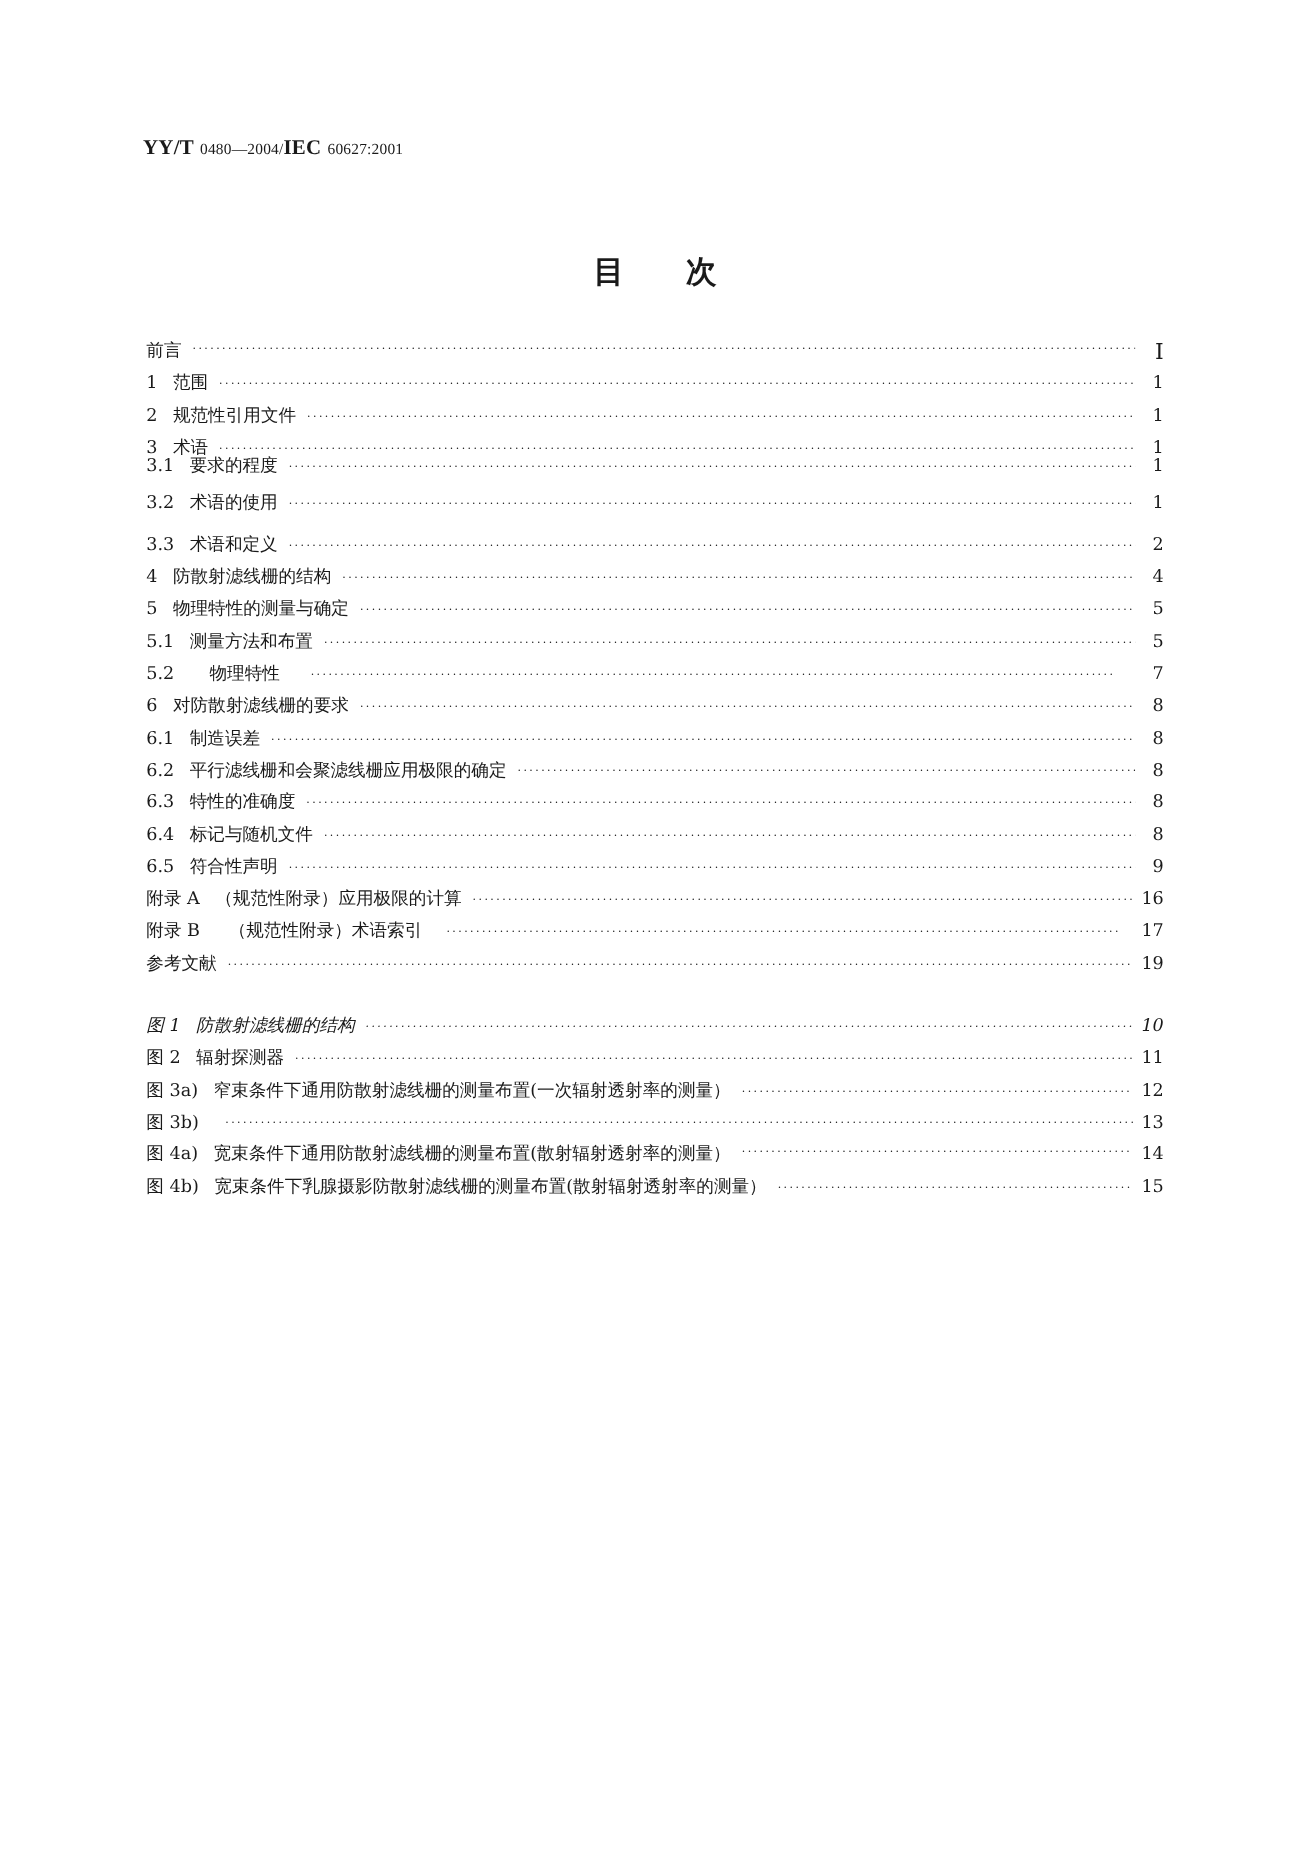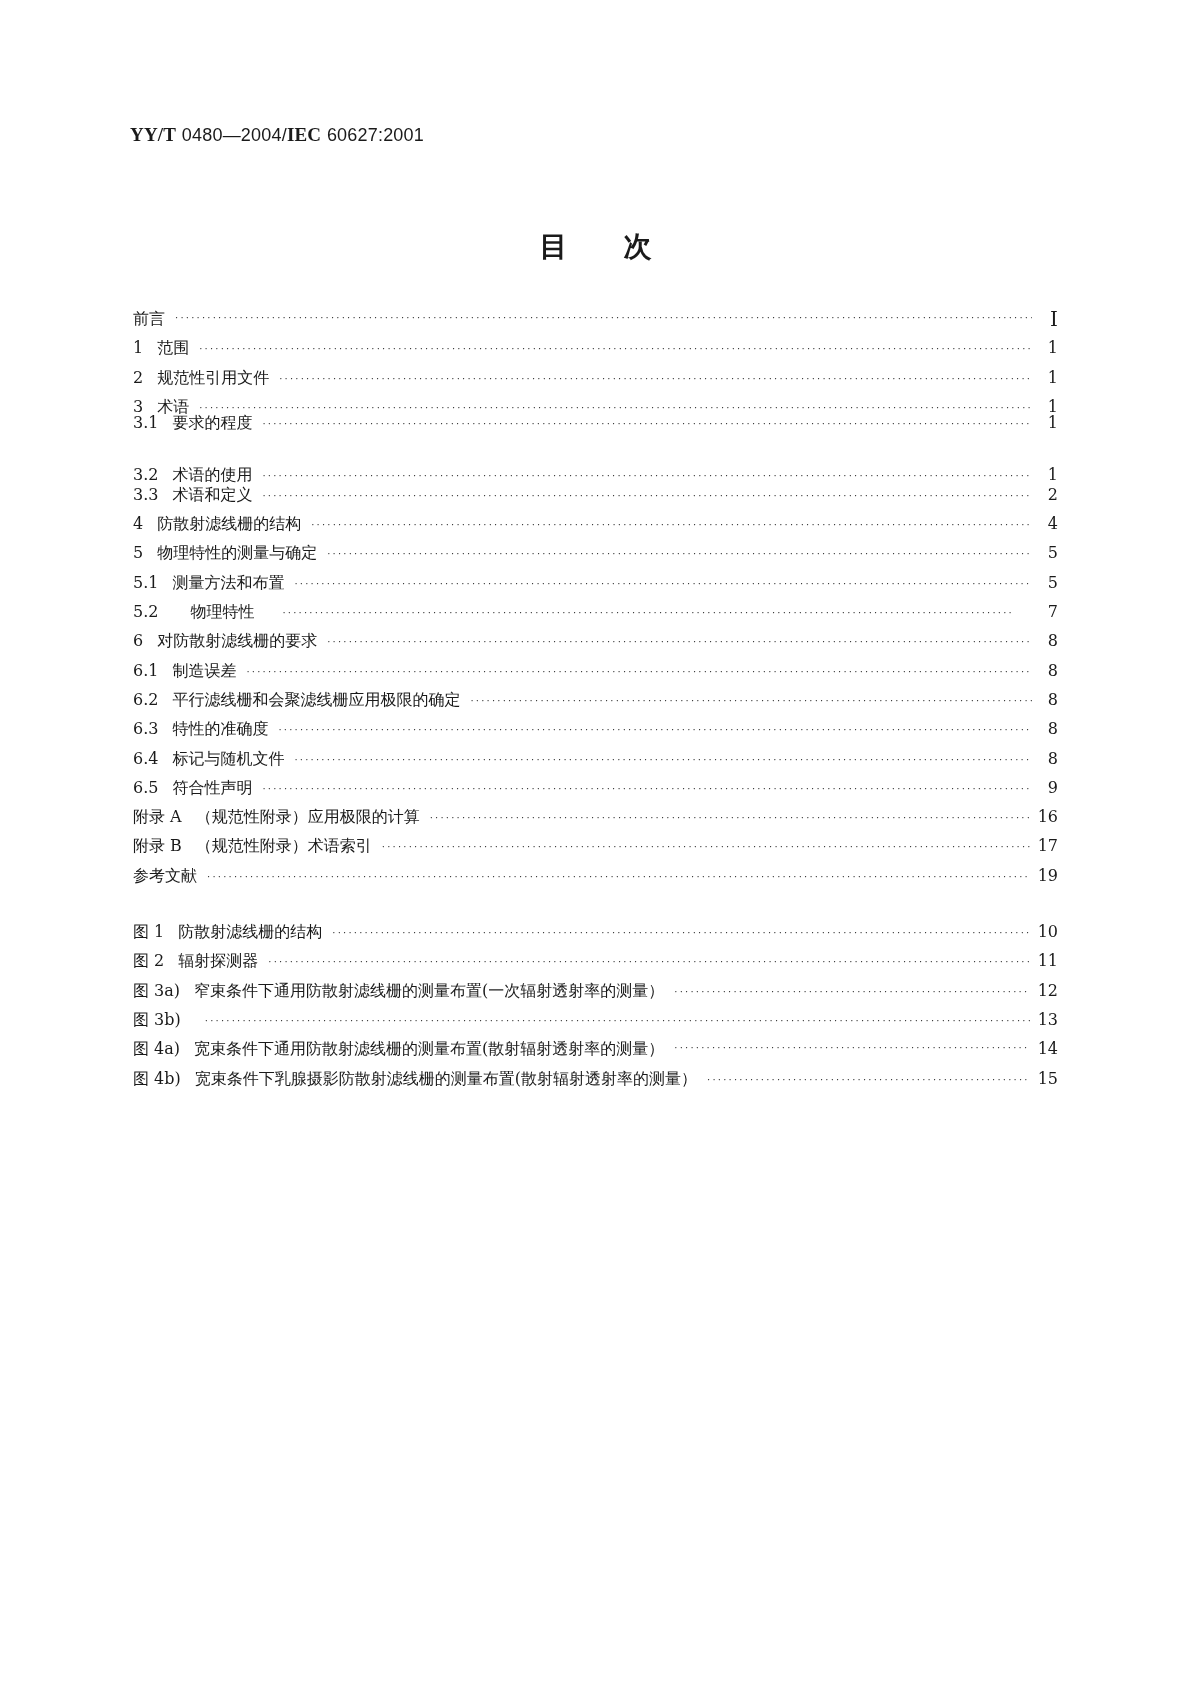--- a/index.html
+++ b/index.html
@@ -1,19 +1,19 @@
 <!DOCTYPE html>
 <html><head>
 <meta charset="utf-8">
 <style>
   html, body { margin: 0; padding: 0; background: #ffffff; }
   body { width: 1191px; height: 1684px; position: relative; overflow: hidden; color: #1a1a1a; font-family: "DejaVu Serif", serif; }
   .header { position: absolute; left: 130px; top: 124px; font-size: 17px; letter-spacing: 0.2px; }
   .header .b { font-family: "Liberation Serif", serif; font-weight: bold; font-size: 19px; }
-  .header .n { font-family: Liberation Sans, sans-serif; font-size: 18px; }
+  .header .n { font-family: Liberation Serif, serif; font-size: 14px; }
   .title { position: absolute; left: 0; width: 1191px; top: 228px; text-align: center; font-family: "DejaVu Sans", sans-serif; font-weight: bold; font-size: 28px; letter-spacing: 56px; text-indent: 56px; }
   .toc { position: absolute; left: 133px; width: 925px; }
   .row { position: absolute; left: 0; width: 925px; height: 24px; display: flex; align-items: baseline; font-size: 16px; line-height: 24px; white-space: nowrap; }
   .row .num { display: inline-block; margin-right: 14px; }
   .row .label { }
   .row .dots { flex: 1; overflow: hidden; margin: 0 8px 0 10px; letter-spacing: 2.2px; font-size: 10px; color: #222; position: relative; top: -1px; }
   .row .dots::before { content: "··············································································································································································································"; }
   .row .page { min-width: 18px; text-align: right; font-size: 16px; }
   .row .page.roman { font-size: 20px; }
 </style>
@@ -51,21 +51,21 @@
       <span class="label">术语</span>
       <span class="dots"></span>
       <span class="page">1</span>
     </div>
     <div class="row" style="top: 104px;">
       <span class="num">3.1</span>
       <span class="label">要求的程度</span>
       <span class="dots"></span>
       <span class="page">1</span>
     </div>
-    <div class="row" style="top: 156px;">
+    <div class="row" style="top: 138px;">
       <span class="num">3.2</span>
       <span class="label">术语的使用</span>
       <span class="dots"></span>
       <span class="page">1</span>
     </div>
     <div class="row" style="top: 175.8px;">
       <span class="num">3.3</span>
       <span class="label">术语和定义</span>
       <span class="dots"></span>
       <span class="page">2</span>
@@ -129,34 +129,34 @@
       <span class="label">符合性声明</span>
       <span class="dots"></span>
       <span class="page">9</span>
     </div>
     <div class="row" style="top: 498.1px;">
       <span class="num">附录 A</span>
       <span class="label">（规范性附录）应用极限的计算</span>
       <span class="dots"></span>
       <span class="page">16</span>
     </div>
-    <div class="row" style="top: 527.4px;">
+    <div class="row" style="top: 527.4px; gap: 12px;">
       <span class="num">附录 B</span>
       <span class="label">（规范性附录）术语索引</span>
       <span class="dots"></span>
       <span class="page">17</span>
     </div>
     <div class="row" style="top: 556.7px;">
       <span class="label">参考文献</span>
       <span class="dots"></span>
       <span class="page">19</span>
     </div>
   </div>
 <div class="toc" id="figs" style="top:920px;">
-    <div class="row" style="top: 0px;">
+    <div class="row" style="top: 0px; font-style: italic;">
       <span class="num">图 1</span>
       <span class="label">防散射滤线栅的结构</span>
       <span class="dots"></span>
       <span class="page">10</span>
     </div>
     <div class="row" style="top: 29.3px;">
       <span class="num">图 2</span>
       <span class="label">辐射探测器</span>
       <span class="dots"></span>
       <span class="page">11</span>

